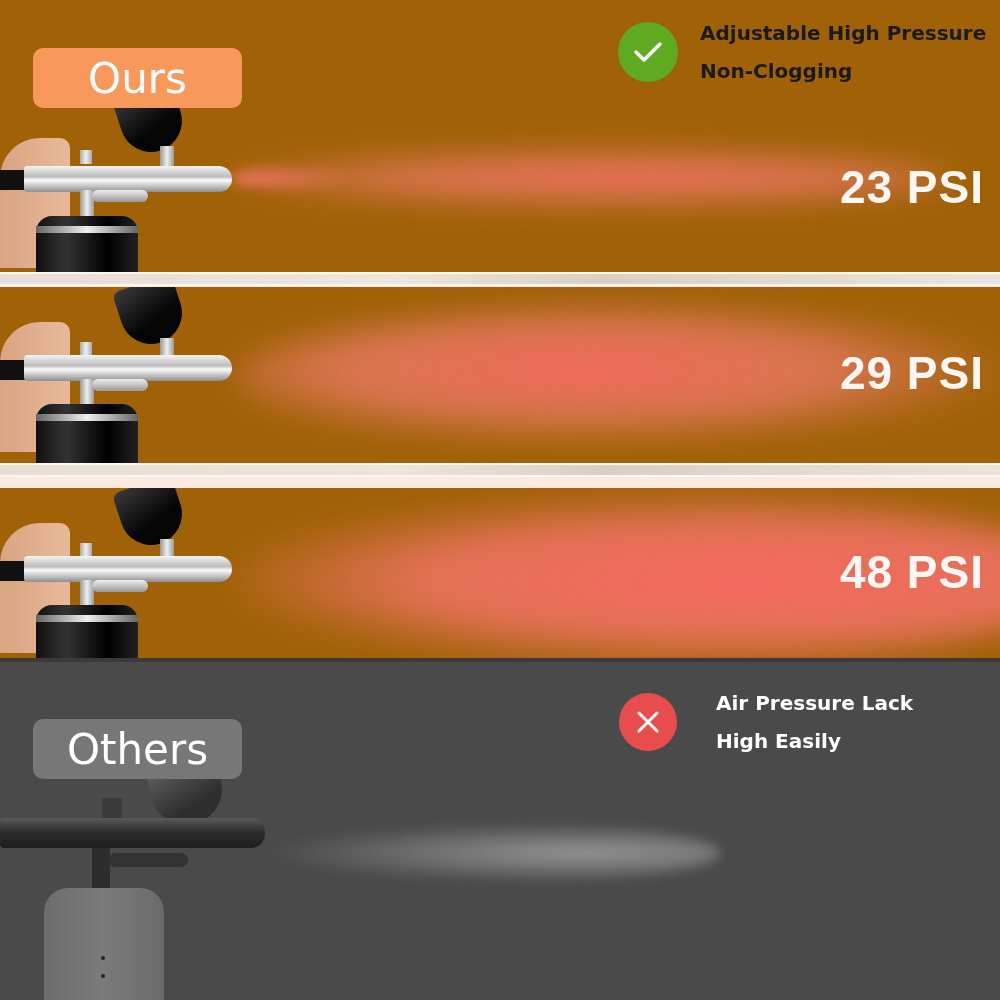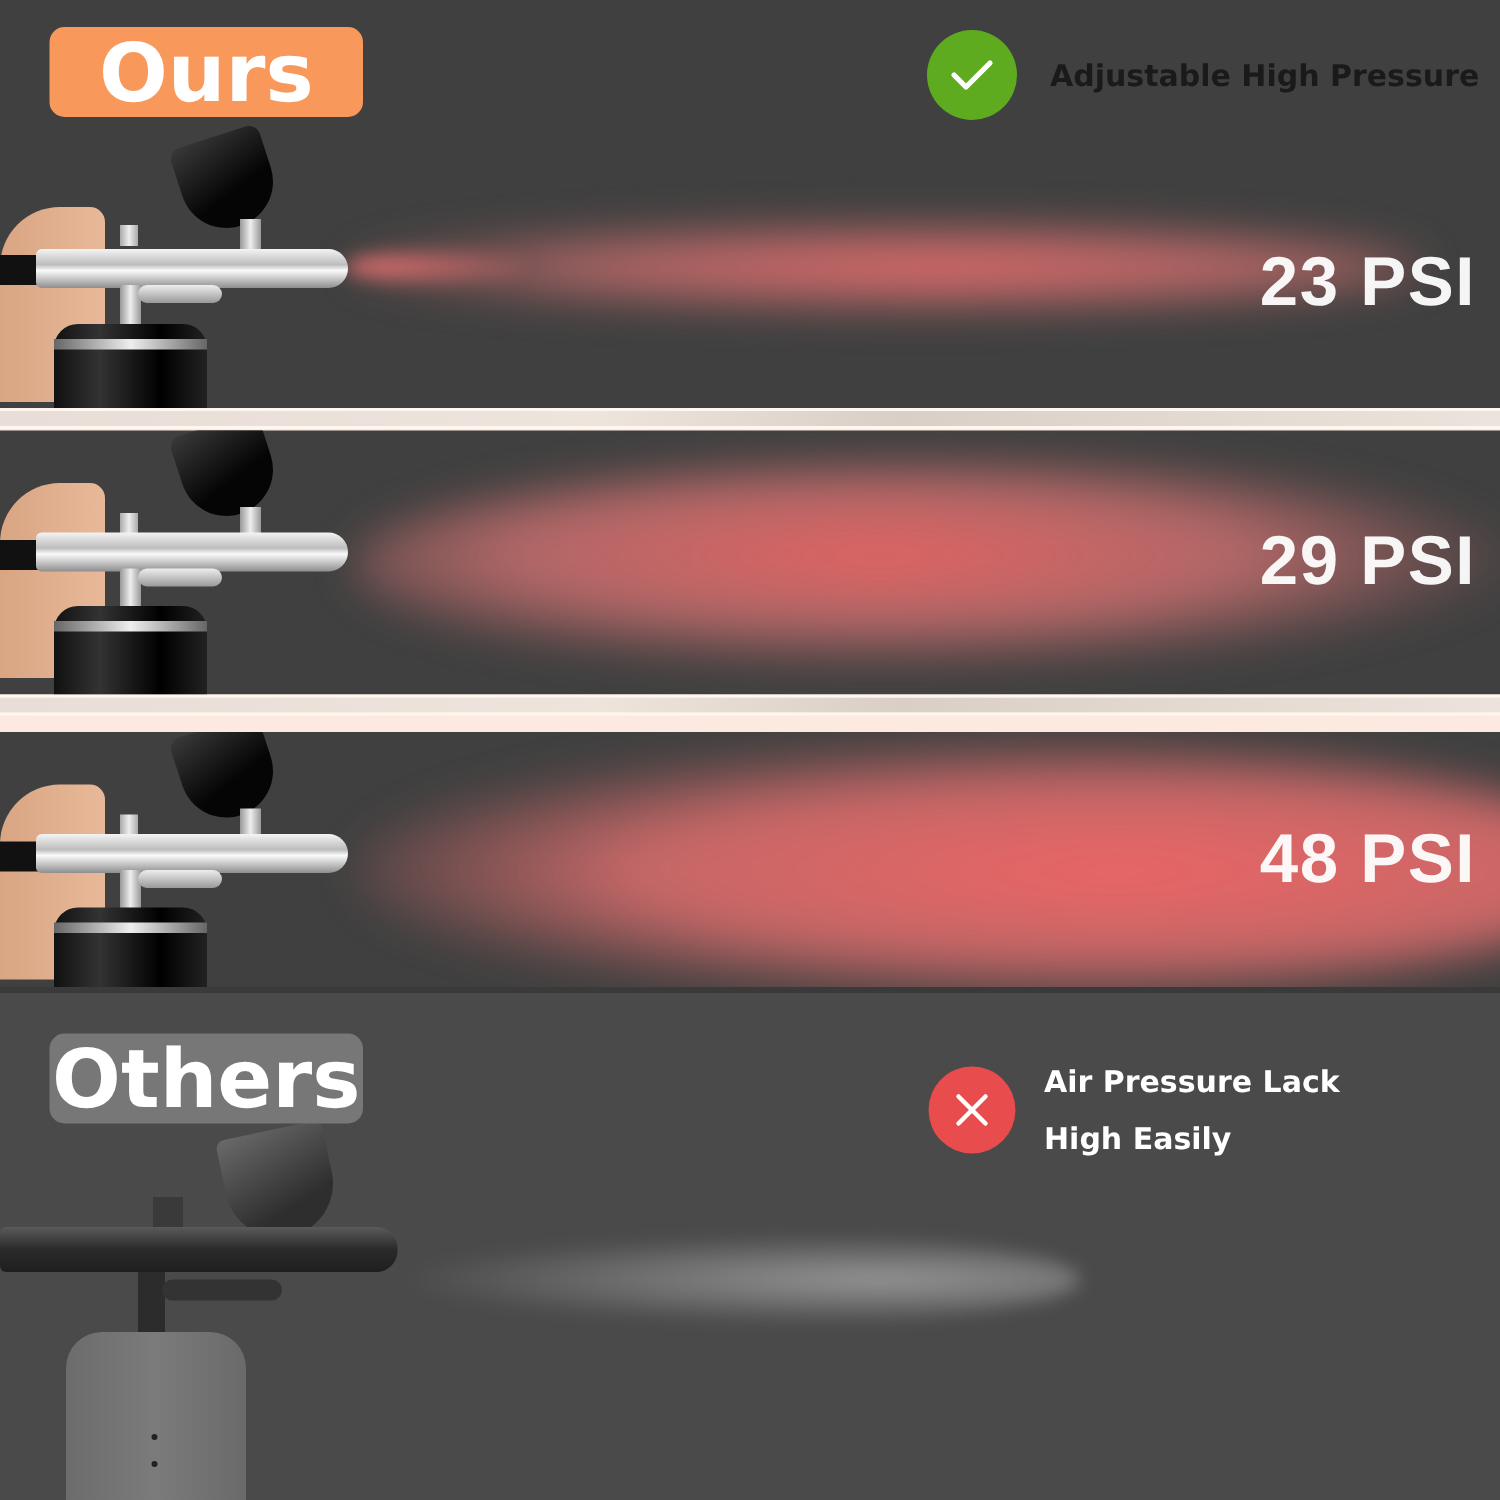--- a/index.html
+++ b/index.html
@@ -1,20 +1,20 @@
 <!DOCTYPE html>
 <html><head>
 <meta charset="utf-8">
 <style>
   * { box-sizing: border-box; margin: 0; padding: 0; }
   html, body { width: 1000px; height: 1000px; overflow: hidden; background: #fbe9e0; }
   body { position: relative; font-family: "DejaVu Sans", sans-serif; }
 
   .ours-area { position: absolute; left: 0; top: 0; width: 1000px; height: 658px; background: #fce9df; }
-  .panel { position: absolute; left: 0; width: 1000px; overflow: hidden; background: #404040; }
+  .panel { position: absolute; left: 0; width: 1000px; overflow: hidden; background: #a16207; }
   .panel.p1 { top: 0; height: 272px; }
   .panel.p2 { top: 287px; height: 176px; }
   .panel.p3 { top: 488px; height: 178px; }
   .divider { position: absolute; left: 0; width: 1000px; height: 14px;
     background: linear-gradient(90deg, #e8ded7 0%, #ede4dc 40%, #d9cfc6 60%, #ece4dc 100%);
     border-top: 2px solid #fff6f0; border-bottom: 2px solid #fff6f0; }
   .divider.d1 { top: 272px; }
   .divider.d2 { top: 463px; }
 
   .spray { position: absolute; border-radius: 50%; filter: blur(14px); }
@@ -37,32 +37,32 @@
   .trigger { position: absolute; width: 12px; height: 14px; background: linear-gradient(90deg,#aaa,#eee,#aaa); }
   .handle { position: absolute; width: 14px; height: 36px; background: linear-gradient(90deg,#999,#eee,#999); }
   .curl { position: absolute; width: 56px; height: 12px; border-radius: 6px; background: linear-gradient(180deg,#eee,#999); }
   .base { position: absolute; width: 102px; background: linear-gradient(90deg,#111,#333 30%,#000 70%,#222); border-radius: 16px 16px 0 0; }
   .base .band { position: absolute; left: 0; right: 0; height: 7px; background: linear-gradient(90deg,#666,#eee,#666); }
 
   .psi { position: absolute; right: 16px; color: #ffffff; font-family: "Liberation Sans", sans-serif; font-weight: 700; font-size: 46px; letter-spacing: 1px; opacity: 0.95; }
 
   .badge { position: absolute; left: 33px; width: 209px; height: 60px; border-radius: 10px;
     display: flex; align-items: center; justify-content: center; color: #fff;
-    font-family: "DejaVu Sans", sans-serif; font-weight: 700; font-size: 54px; }
+    font-family: "DejaVu Sans", sans-serif; font-weight: 400; font-size: 42px; margin-top: 30px; }
   .badge.ours { top: 18px; background: #f8985b; }
   .badge.others { top: 689px; background: #777777; }
 
   .feature { position: absolute; display: flex; align-items: center; }
   .feature .circle { width: 60px; height: 60px; border-radius: 50%; display: flex; align-items: center; justify-content: center; flex: none; }
   .feature .lines { margin-left: 22px; display: flex; flex-direction: column; gap: 12px; }
   .feature .lines span { font-family: "DejaVu Sans", sans-serif; font-weight: 700; font-size: 20px; line-height: 26px; }
   .feature.good { left: 618px; top: 20px; }
   .feature.good .circle { background: #5fab20; }
   .feature.good .lines span { color: #1a1a1a; font-weight: 600; }
-  .feature.bad { left: 619px; top: 708px; }
+  .feature.bad { left: 619px; top: 690px; gap: 20px; }
   .feature.bad .circle { width: 58px; height: 58px; background: #e94c4c; }
   .feature.bad .lines { margin-left: 19px; }
   .feature.bad .lines span { color: #ffffff; }
 
   .others-area { position: absolute; left: 0; top: 658px; width: 1000px; height: 342px; background: #4a4a4a; }
   .others-area::before { content: ""; position: absolute; left: 0; right: 0; top: 0; height: 4px; background: #3a3a3a; }
   .mist { position: absolute; left: 270px; top: 165px; width: 450px; height: 60px; border-radius: 50%;
     background: radial-gradient(ellipse at 70% 50%, rgba(210,210,210,0.55) 0%, rgba(190,190,190,0.3) 40%, rgba(160,160,160,0) 72%); filter: blur(6px); }
   .ogun-barrel { position: absolute; left: 0; top: 160px; width: 265px; height: 30px; border-radius: 4px 14px 14px 4px;
     background: linear-gradient(180deg,#5a5a5a,#2a2a2a 50%,#1f1f1f); }
@@ -141,20 +141,21 @@
   <div class="badge ours">Ours</div>
 
   <div class="feature good">
     <div class="circle">
       <svg width="30" height="24" viewBox="0 0 30 24">
           <polyline points="3,12 11,20 27,4" fill="none" stroke="#ffffff" stroke-width="3.5" stroke-linecap="round" stroke-linejoin="round"></polyline>
         </svg>
     </div>
     <div class="lines">
       <span>Adjustable High Pressure</span>
+      <span>Non-Clogging</span>
     </div>
   </div>
 </div>
 
 <div class="others-area">
   <div class="mist"></div>
   <div class="ogun-base">
     <div class="dot" style="top:68px;"></div>
     <div class="dot" style="top:86px;"></div>
   </div>

